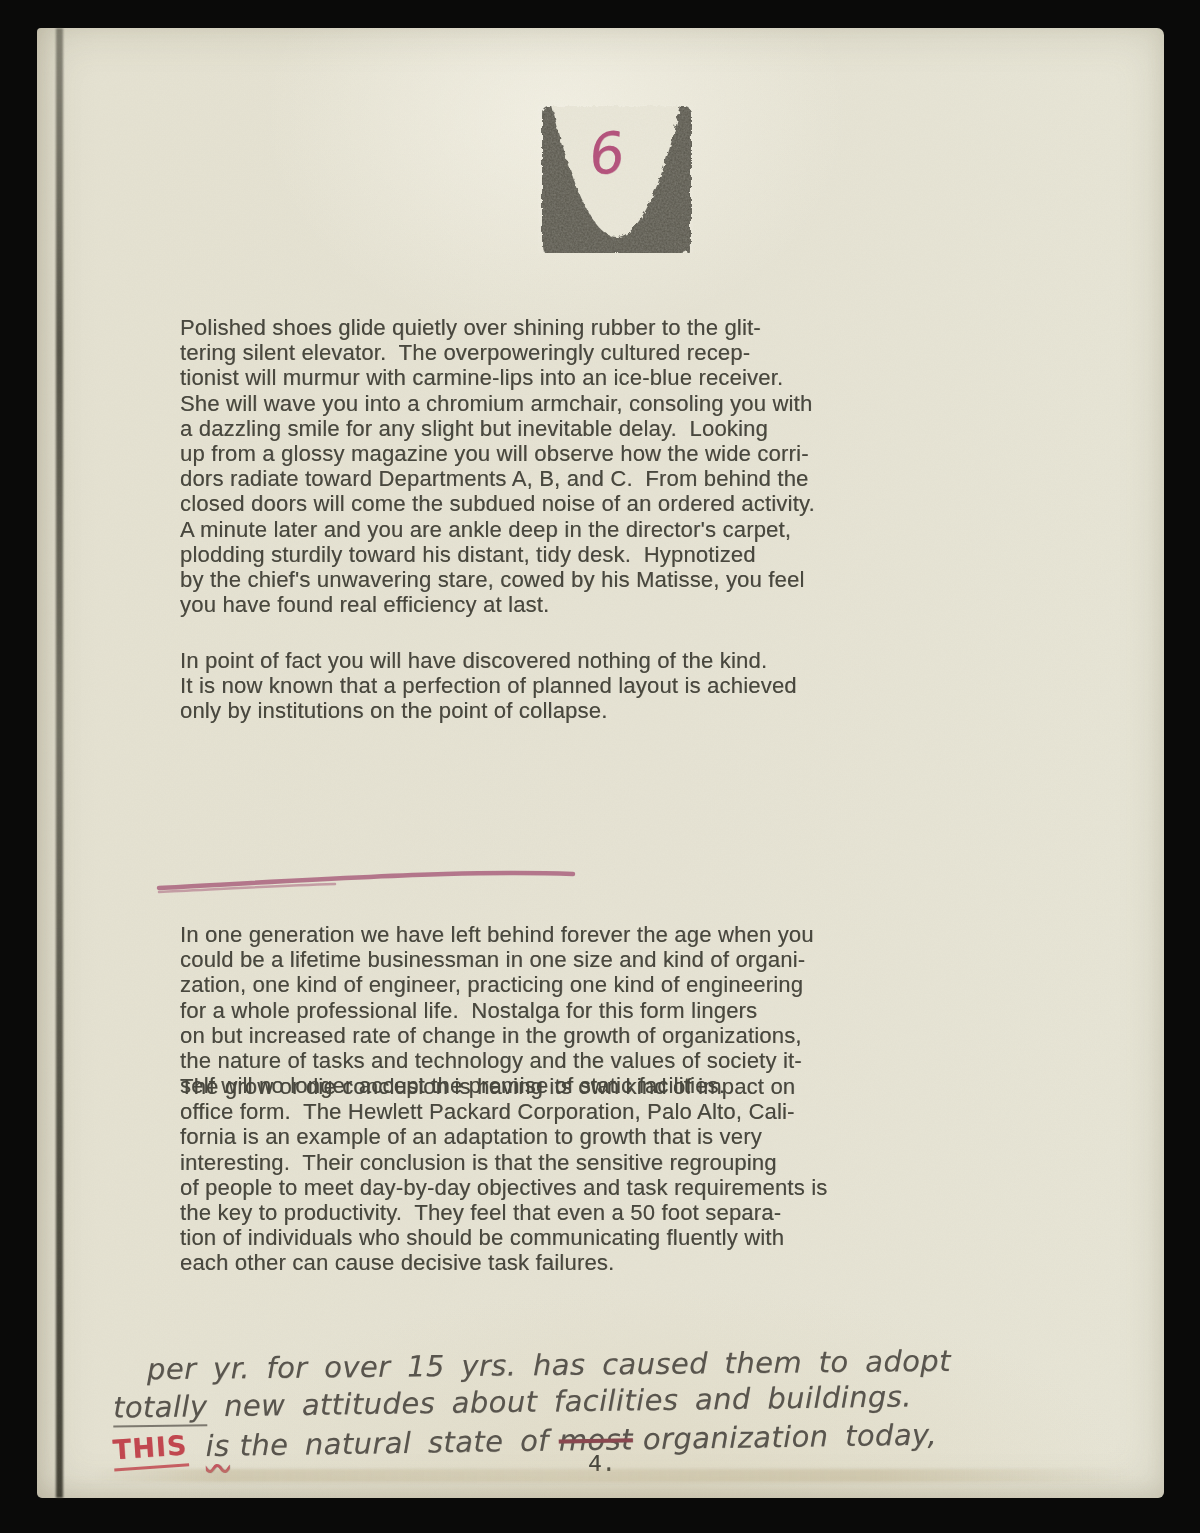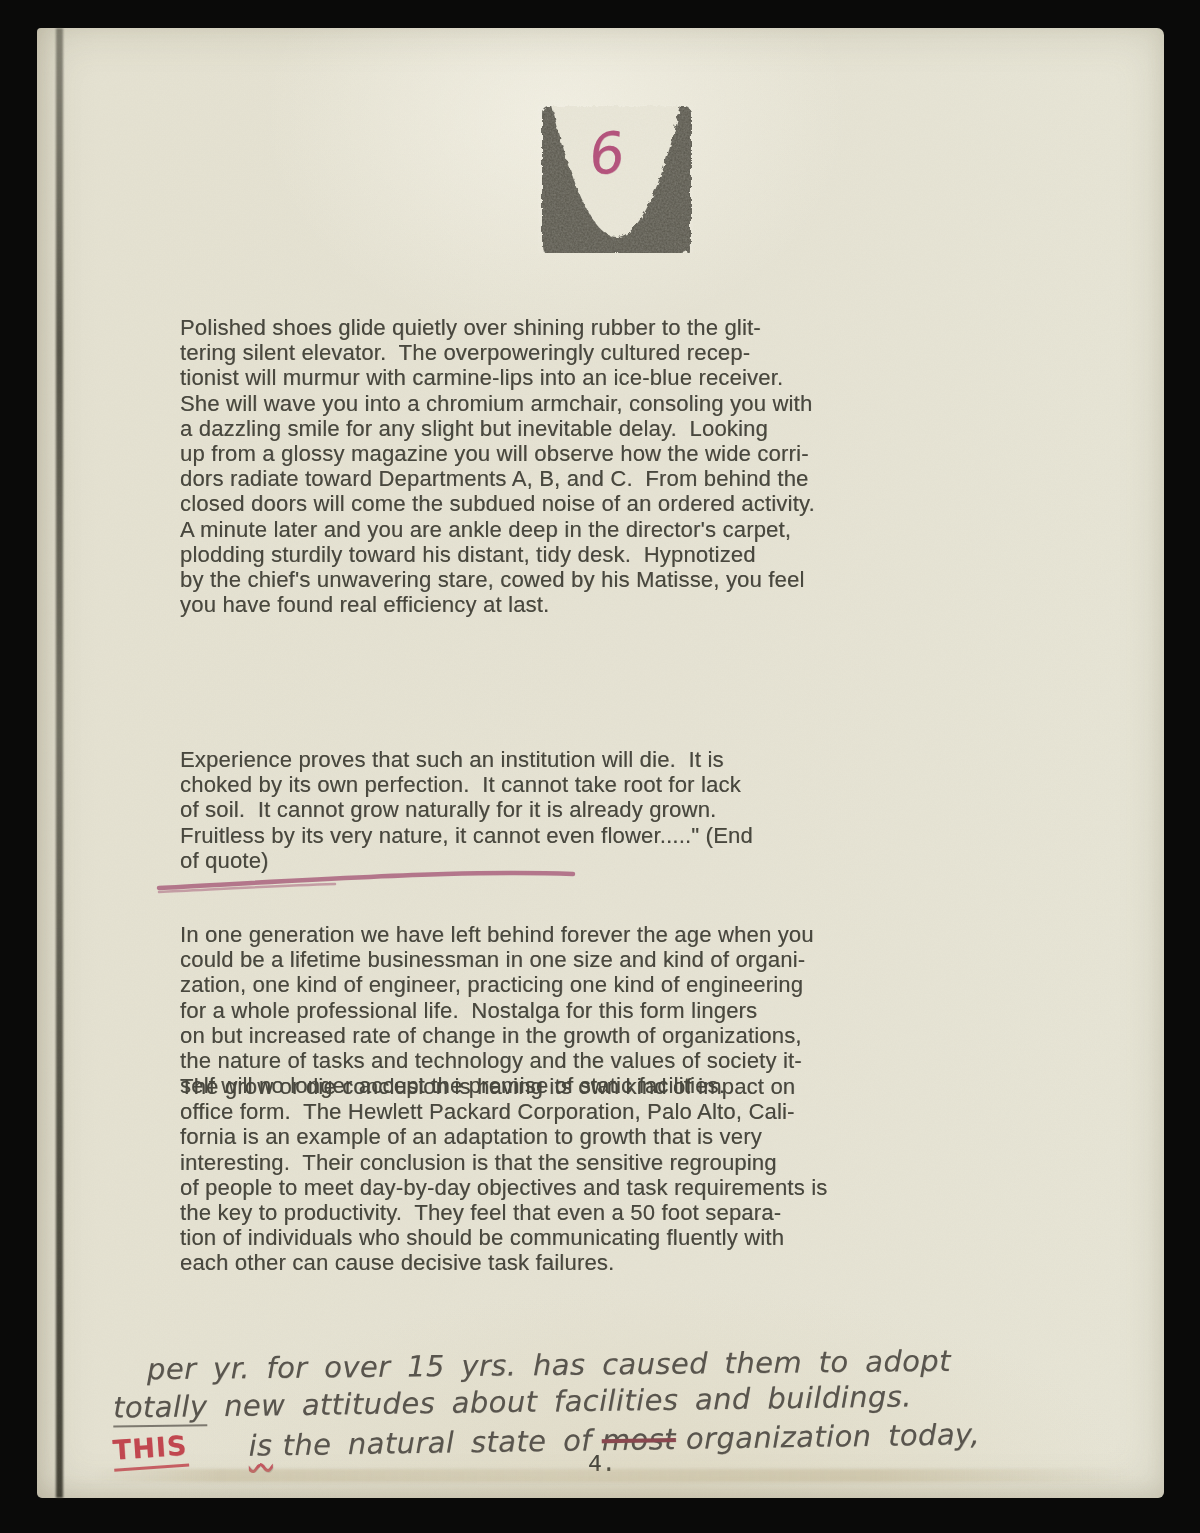--- a/index.html
+++ b/index.html
@@ -110,21 +110,20 @@
     transform: rotate(-3deg);
     text-shadow: 0.4px 0.4px 0.5px rgba(194,69,78,0.4);
   }
   .wavy-red {
     text-decoration: underline;
     text-decoration-style: wavy;
     text-decoration-color: #c4555f;
     text-decoration-thickness: 2.5px;
     text-underline-offset: 8px;
     margin-right: 10px;
-    margin-left: 43px;
   }
   .hw-mid { margin-right: 10px; }
   .struck {
     text-decoration: line-through;
     text-decoration-color: #8a454e;
     text-decoration-thickness: 3.5px;
     margin-right: 10px;
   }
   .pageno {
     position: absolute;
@@ -192,25 +191,23 @@
 tionist will murmur with carmine-lips into an ice-blue receiver.
 She will wave you into a chromium armchair, consoling you with
 a dazzling smile for any slight but inevitable delay.  Looking
 up from a glossy magazine you will observe how the wide corri-
 dors radiate toward Departments A, B, and C.  From behind the
 closed doors will come the subdued noise of an ordered activity.
 A minute later and you are ankle deep in the director's carpet,
 plodding sturdily toward his distant, tidy desk.  Hypnotized
 by the chief's unwavering stare, cowed by his Matisse, you feel
 you have found real efficiency at last.</div>
-    <div class="typed" style="top:719px">Experience proves that such an institution will die.  It is
-choked by its own perfection.  It cannot take root for lack
-of soil.  It cannot grow naturally for it is already grown.
-Fruitless by its very nature, it cannot even flower....." (End
-of quote)</div>
+    <div class="typed" style="top:620px">In point of fact you will have discovered nothing of the kind.
+It is now known that a perfection of planned layout is achieved
+only by institutions on the point of collapse.</div>
     <div class="typed" style="top:894px">In one generation we have left behind forever the age when you
 could be a lifetime businessman in one size and kind of organi-
 zation, one kind of engineer, practicing one kind of engineering
 for a whole professional life.  Nostalga for this form lingers
 on but increased rate of change in the growth of organizations,
 the nature of tasks and technology and the values of society it-
 self will no longer accept the premise of static facilities.</div>
     <div class="typed" style="top:1046px">The grow or die conclusion is having its own kind of impact on
 office form.  The Hewlett Packard Corporation, Palo Alto, Cali-
 fornia is an example of an adaptation to growth that is very

